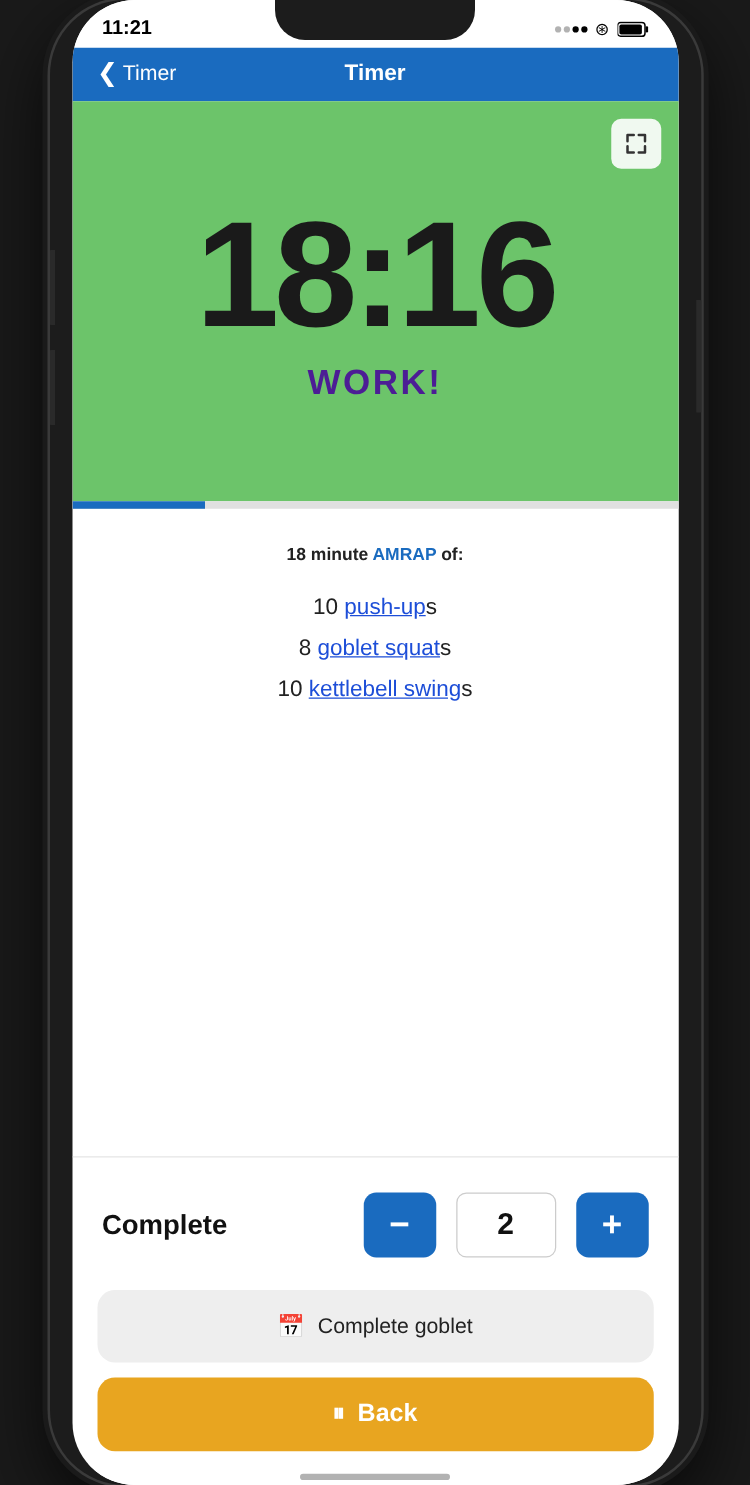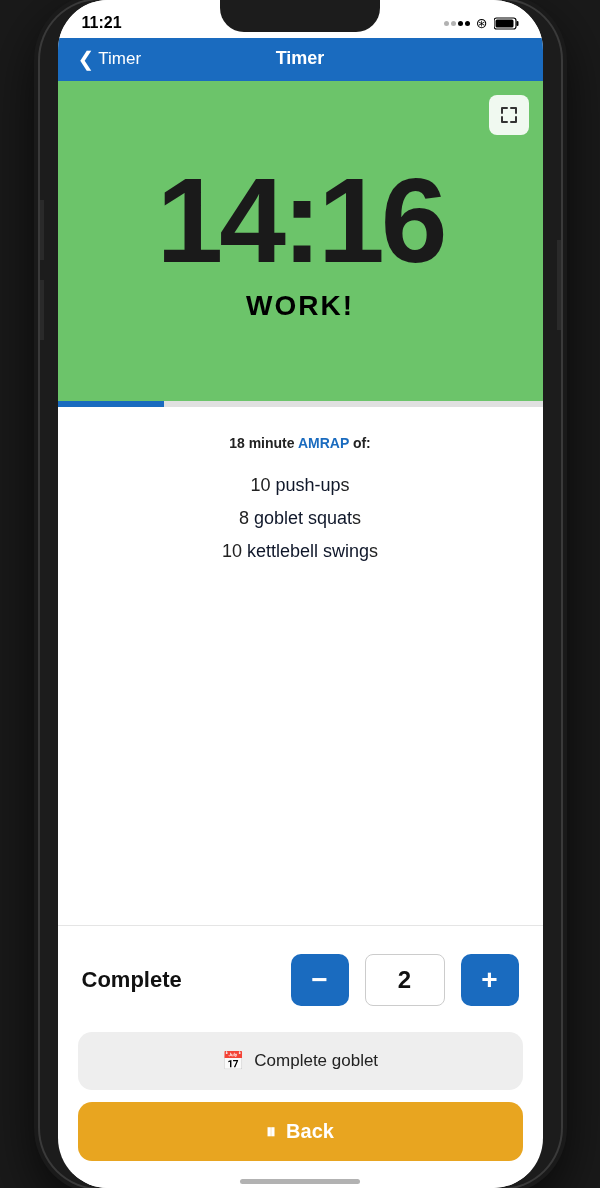--- a/index.html
+++ b/index.html
@@ -128,21 +128,21 @@
       font-size: 120px;
       font-weight: 900;
       color: #1a1a1a;
       line-height: 1;
       letter-spacing: -4px;
       margin-top: 10px;
     }
     .timer-label {
       font-size: 28px;
       font-weight: 800;
-      color: #000000;
+      color: #4c1d95;
       margin-top: 10px;
       letter-spacing: 2px;
     }
     
     .progress-bar-container {
       height: 6px;
       background: #e0e0e0;
       position: relative;
     }
     .progress-bar-fill {
@@ -165,21 +165,22 @@
       list-style: none;
       display: flex;
       flex-direction: column;
       gap: 12px;
     }
     .exercise-item {
       font-size: 18px;
       color: #222;
     }
     .exercise-item .ex-link {
-      color: #0f172a;
+      color: #1d4ed8;
+      text-decoration: underline;
     }
     
     .divider {
       height: 1px;
       background: #e5e5e5;
       margin: 10px 0;
     }
     
     .counter-section {
       padding: 18px 24px;
@@ -329,21 +330,21 @@
         </div>
         <span class="nav-title">Timer</span>
       </div>
 
       <div class="timer-area">
         <button class="fullscreen-btn">
           <svg width="20" height="20" viewBox="0 0 20 20" fill="none">
             <path d="M3 3h5M3 3v5M17 3h-5M17 3v5M3 17h5M3 17v-5M17 17h-5M17 17v-5" stroke="#333" stroke-width="2" stroke-linecap="round"></path>
           </svg>
         </button>
-        <div class="timer-display">14:16</div>
+        <div class="timer-display">18:16</div>
         <div class="timer-label">WORK!</div>
       </div>
 
       <div class="progress-bar-container">
         <div class="progress-bar-fill" style="width: 22%;"></div>
       </div>
 
       <div class="workout-info">
         <div class="amrap-title">
           <span>18 minute </span><span style="color:#1a6bbf; cursor:pointer;">AMRAP</span><span> of:</span>

